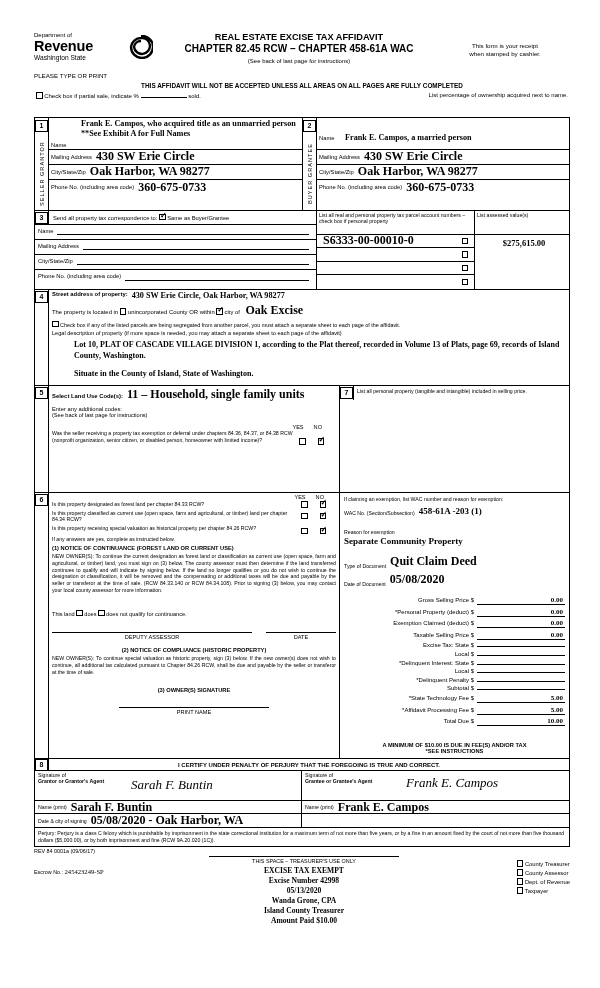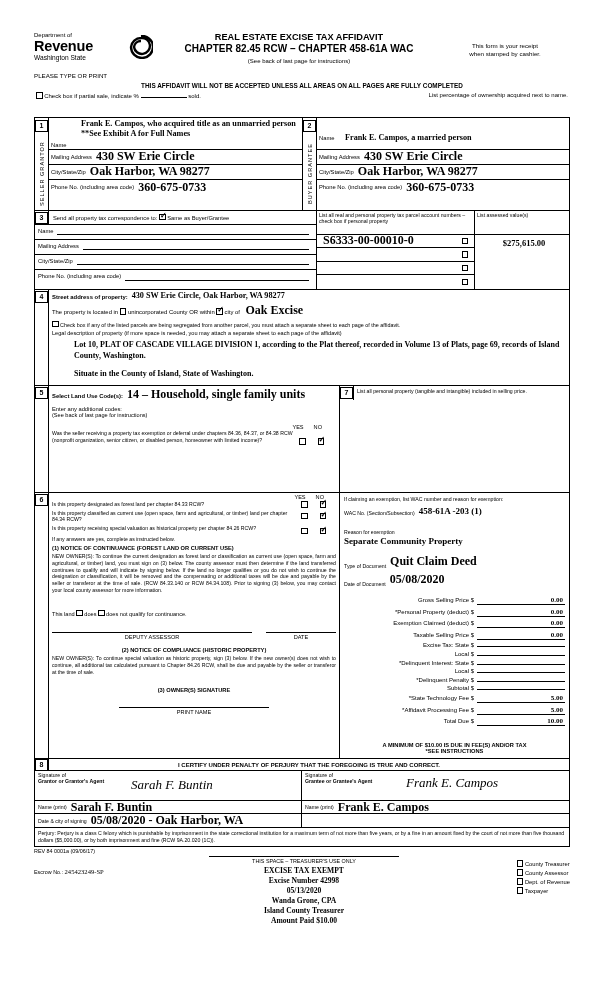--- a/index.html
+++ b/index.html
@@ -187,21 +187,21 @@
       </div>
     </div>
   </div>
 
   <div class="frame" style="border-top:none;padding:0;">
     <div style="display:flex;">
       <div style="width:14px;border-right:1px solid #000;box-sizing:border-box;text-align:center;">
         <div style="font-weight:bold;font-size:7px;border:1px solid #000;width:11px;height:10px;line-height:10px;margin:1px auto;">4</div>
       </div>
       <div style="flex:1;padding:1px 3px 3px;">
-        <div style="display:flex;align-items:flex-end;">
+        <div style="display:flex;align-items:flex-start;">
           <span style="font-size:5.9px;font-weight:bold;">Street address of property:</span>
           <span class="val" style="font-size:8.2px;">430 SW Erie Circle, Oak Harbor, WA 98277</span>
         </div>
         <div style="margin-top:3px;font-size:5.9px;">
           <span>The property is located in</span>
           <span class="cb"></span>
           <span>unincorporated</span>
           <span>County OR within</span>
           <span class="cb checked"></span>
           <span>city of</span>
@@ -220,21 +220,21 @@
 
   <div class="frame" style="border-top:none;display:flex;">
     <div style="width:305px;border-right:1px solid #000;box-sizing:border-box;">
       <div style="display:flex;">
         <div style="width:14px;border-right:1px solid #000;box-sizing:border-box;text-align:center;min-height:106px;">
           <div style="font-weight:bold;font-size:7px;border:1px solid #000;width:11px;height:10px;line-height:10px;margin:1px auto;">5</div>
         </div>
         <div style="flex:1;padding:1px 3px;">
           <div style="display:flex;align-items:baseline;">
             <span style="font-size:5.9px;font-weight:bold;">Select Land Use Code(s):</span>
-            <span class="val">14 – Household, single family units</span>
+            <span class="val">11 – Household, single family units</span>
           </div>
           <div style="margin-top:4px;font-size:5.8px;">Enter any additional codes:</div>
           <div style="font-size:5.6px;">(See back of last page for instructions)</div>
           <div style="display:flex;justify-content:flex-end;gap:10px;font-size:5.6px;margin-top:6px;padding-right:14px;">
             <span>YES</span>
             <span>NO</span>
           </div>
           <div style="display:flex;align-items:flex-start;">
             <div class="tiny" style="flex:1;line-height:1.25;padding-right:4px;">Was the seller receiving a property tax exemption or deferral under chapters 84.36, 84.37, or 84.38 RCW (nonprofit organization, senior citizen, or disabled person, homeowner with limited income)?</div>
             <div style="display:flex;gap:12px;padding-top:8px;padding-right:12px;">

